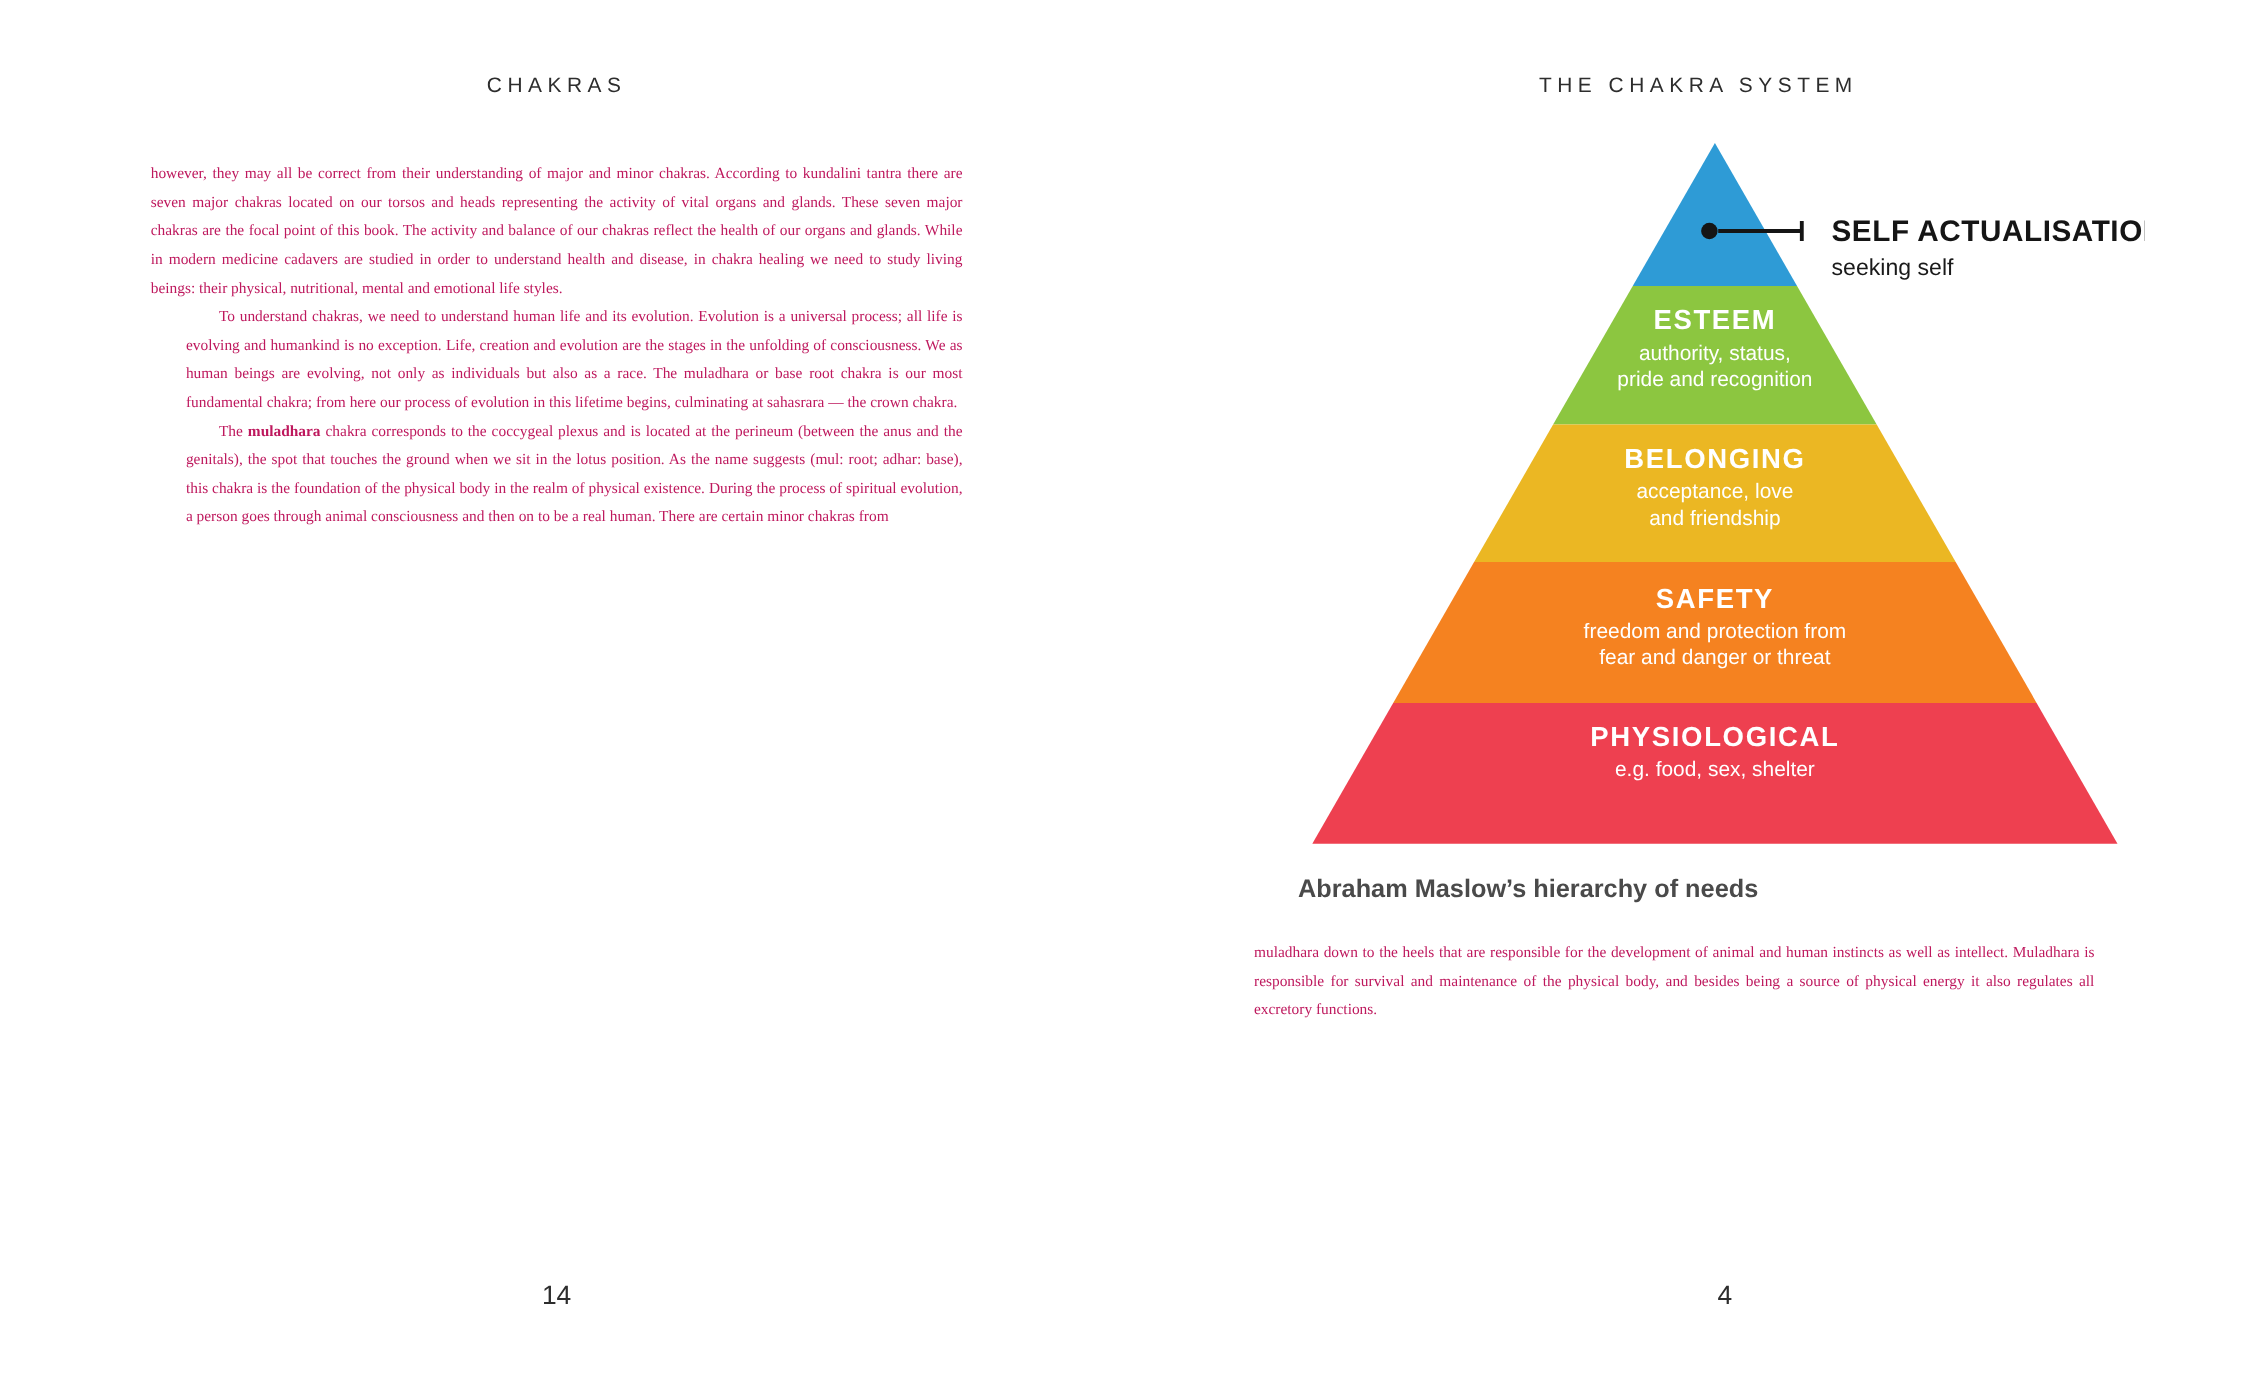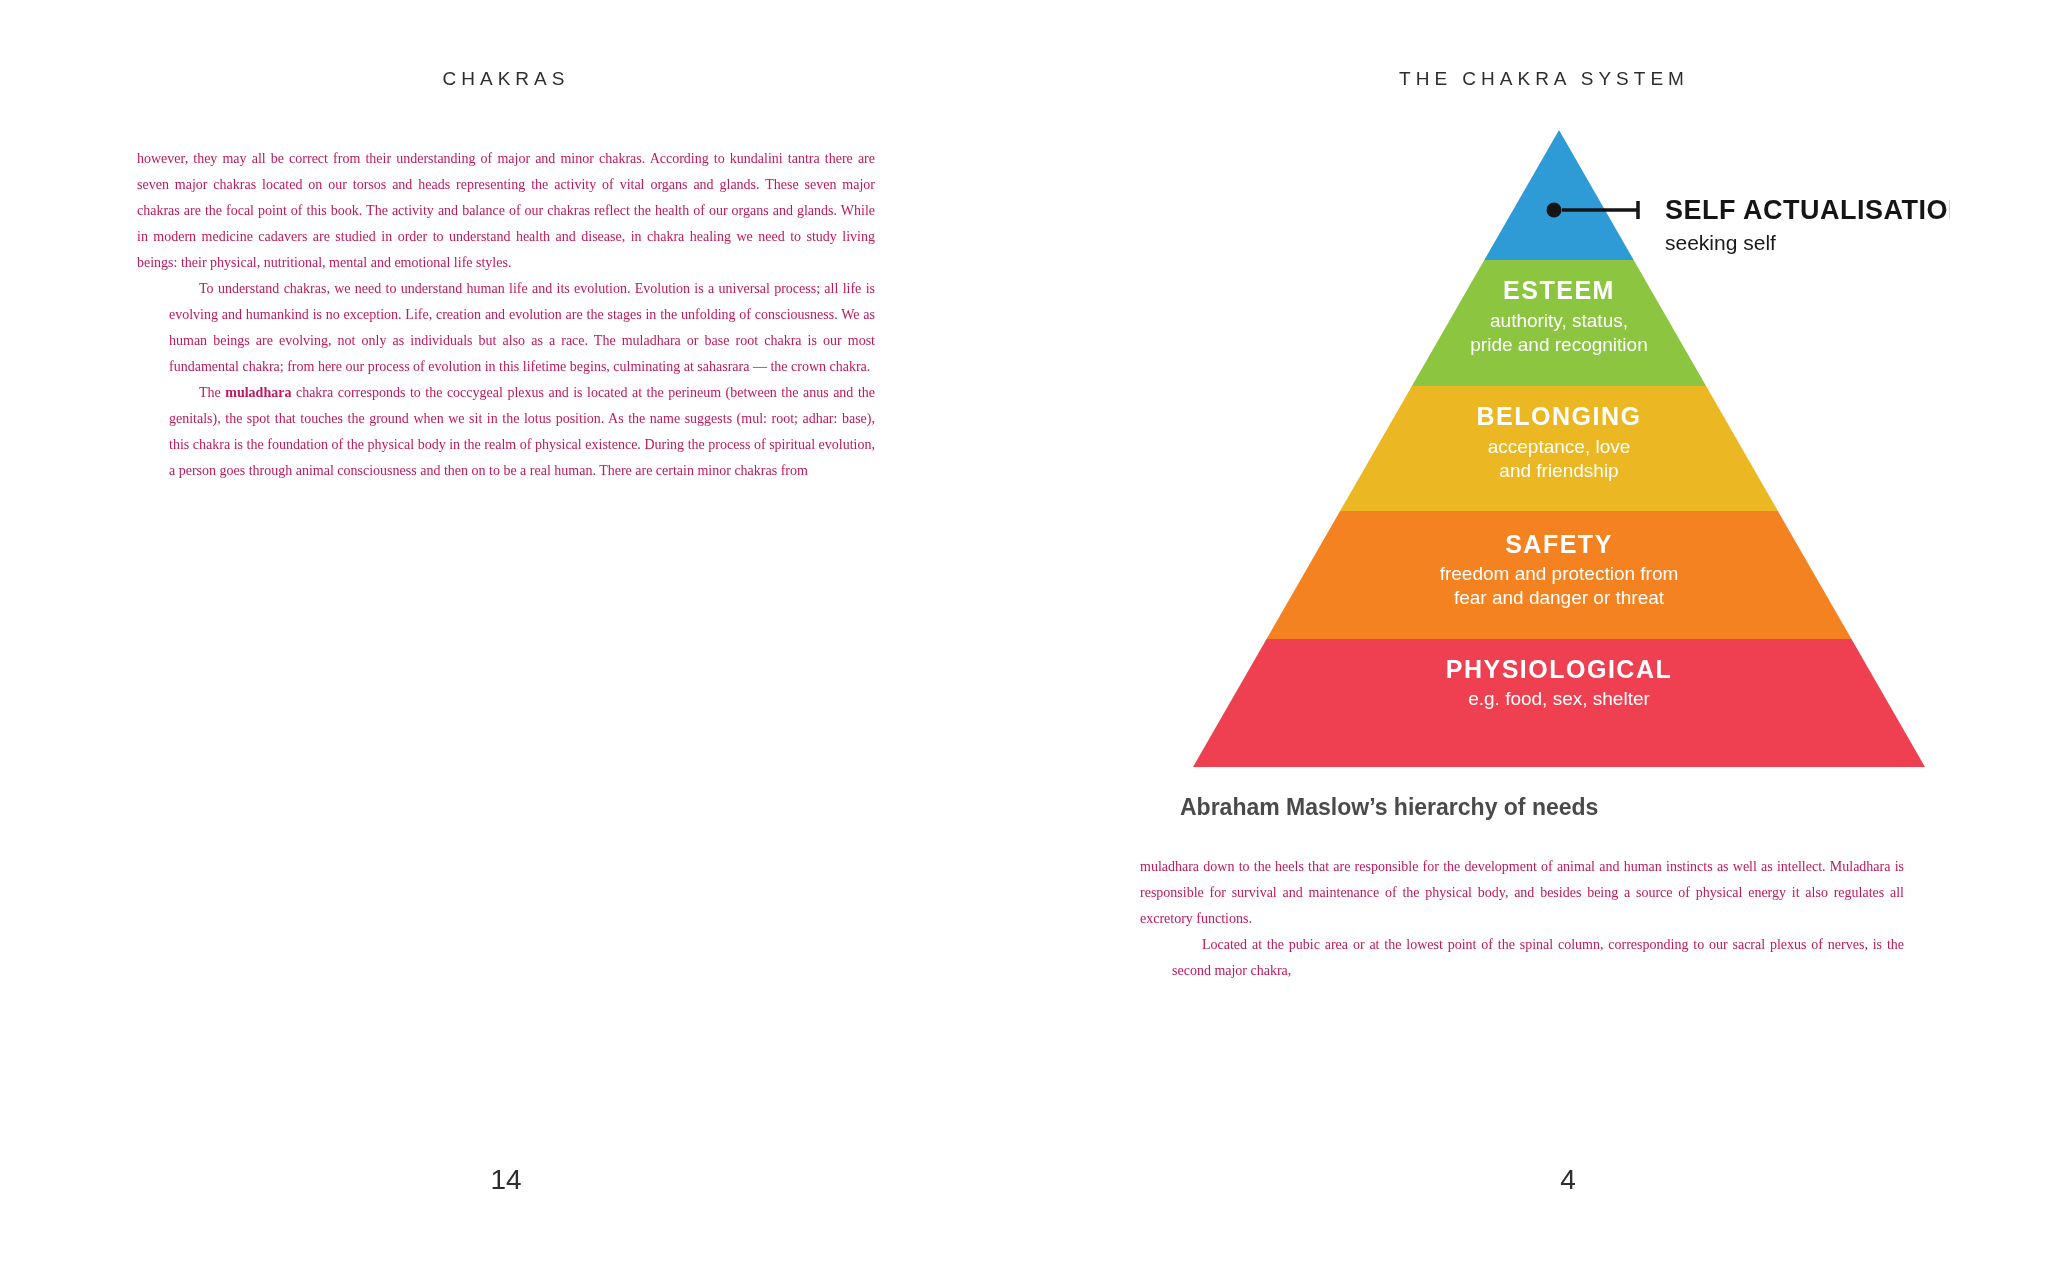--- a/index.html
+++ b/index.html
@@ -32,21 +32,21 @@
     color: #be185d;
   }
   .body-left  { left: 137px;  top: 146px; width: 738px; }
   .body-right { left: 1140px; top: 854px; width: 764px; }
   .body-text p.indent { text-indent: 30px; margin-left: 32px; }
 
   .page-number {
     position: absolute;
     top: 1164px;
     font-family: "Liberation Sans", sans-serif;
-    font-size: 28px;
+    font-size: 24px;
     color: #2d2d2d;
     text-align: center;
   }
   .pn-left  { left: 137px;  width: 738px; }
   .pn-right { left: 1186px; width: 764px; }
 
   .figure-wrap {
     position: absolute;
     left: 1180px;
     top: 122px;
@@ -133,16 +133,15 @@
       <polygon points="86.5447409733124,517 671.4552590266876,517 745,645 13,645" fill="#EE4050"></polygon>
       <text x="379" y="556" class="tier-title">PHYSIOLOGICAL</text>
       <text x="379" y="583" class="tier-desc">e.g. food, sex, shelter</text>
     </svg>
 </div>
 
 <div class="figure-caption">Abraham Maslow’s hierarchy of needs</div>
 
 <div class="body-text body-right">
   <p>muladhara down to the heels that are responsible for the development of animal and human instincts as well as intellect. Muladhara is responsible for survival and maintenance of the physical body, and besides being a source of physical energy it also regulates all excretory functions.</p>
-  <p class="indent">Located at the pubic area or at the lowest point of the spinal column, corresponding to our sacral plexus of nerves, is the second major chakra,</p>
 </div>
 
 <div class="page-number pn-right">4</div>
 
 </body></html>

